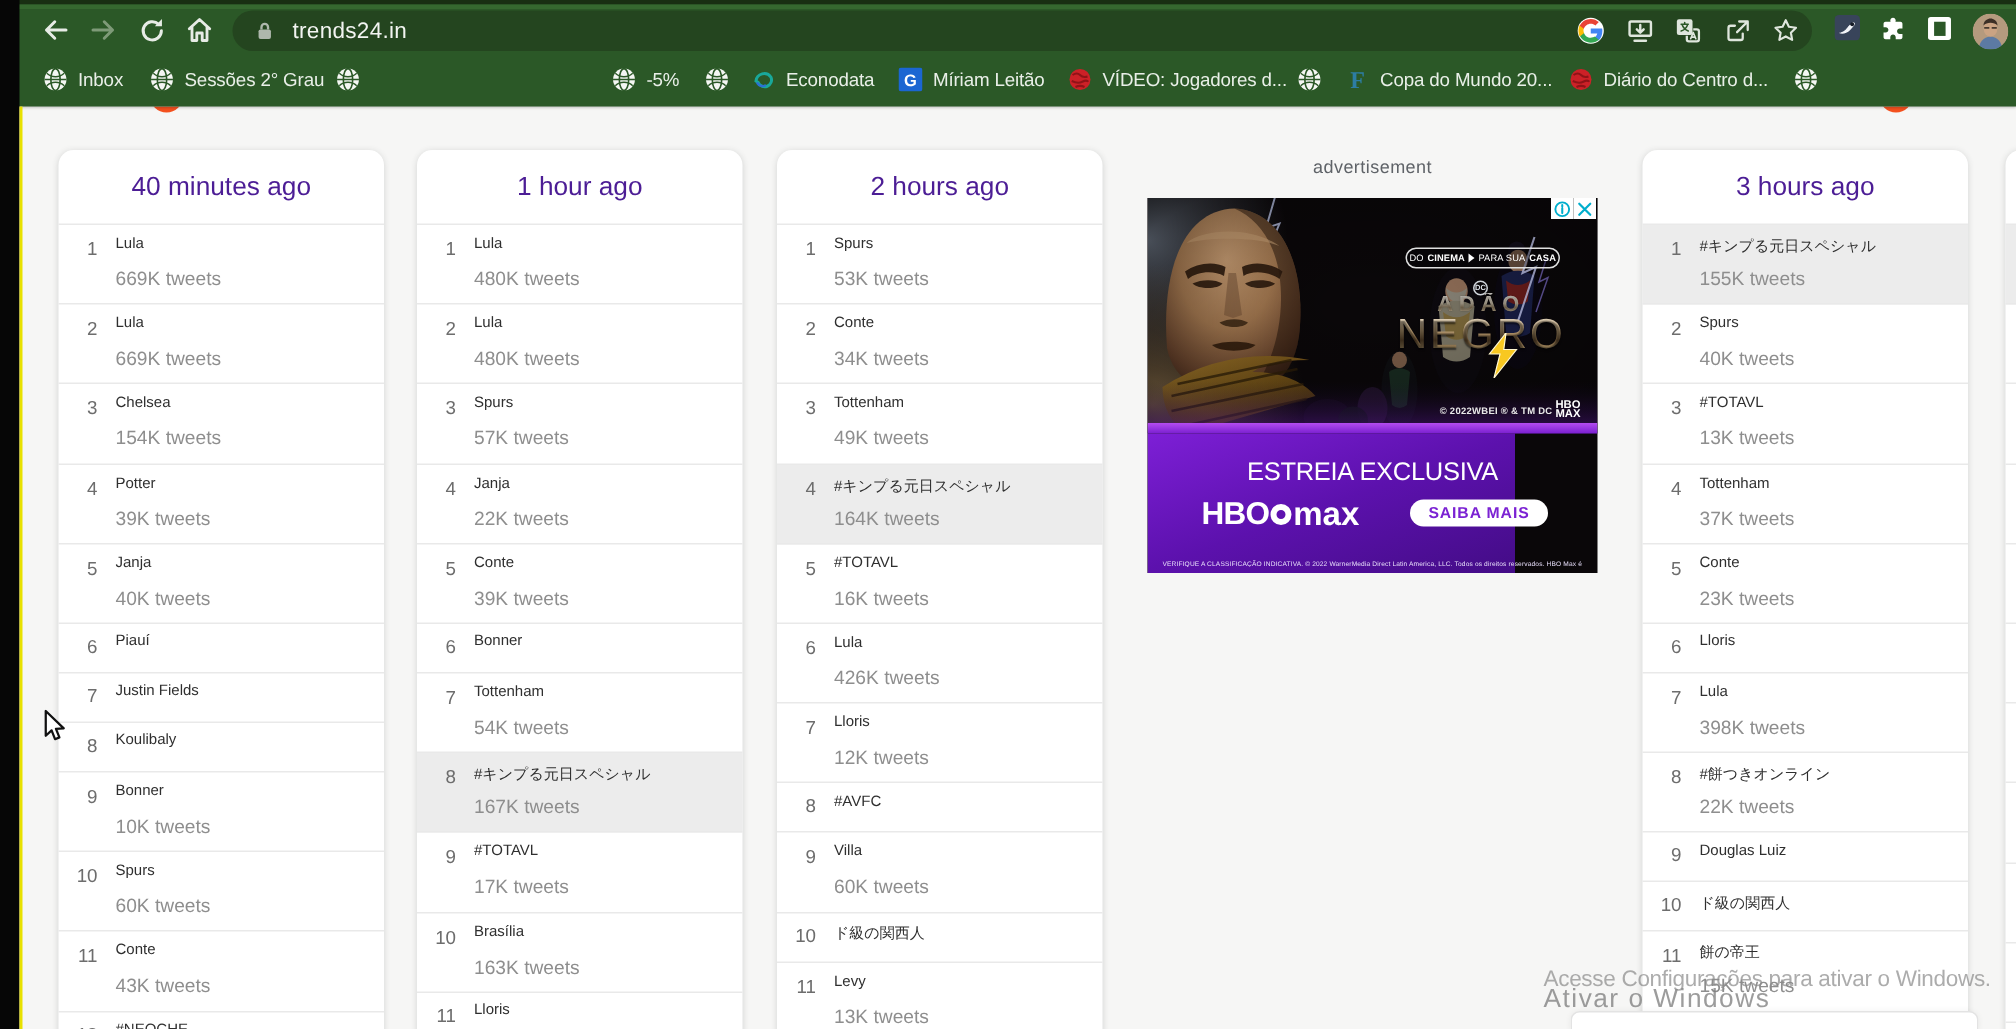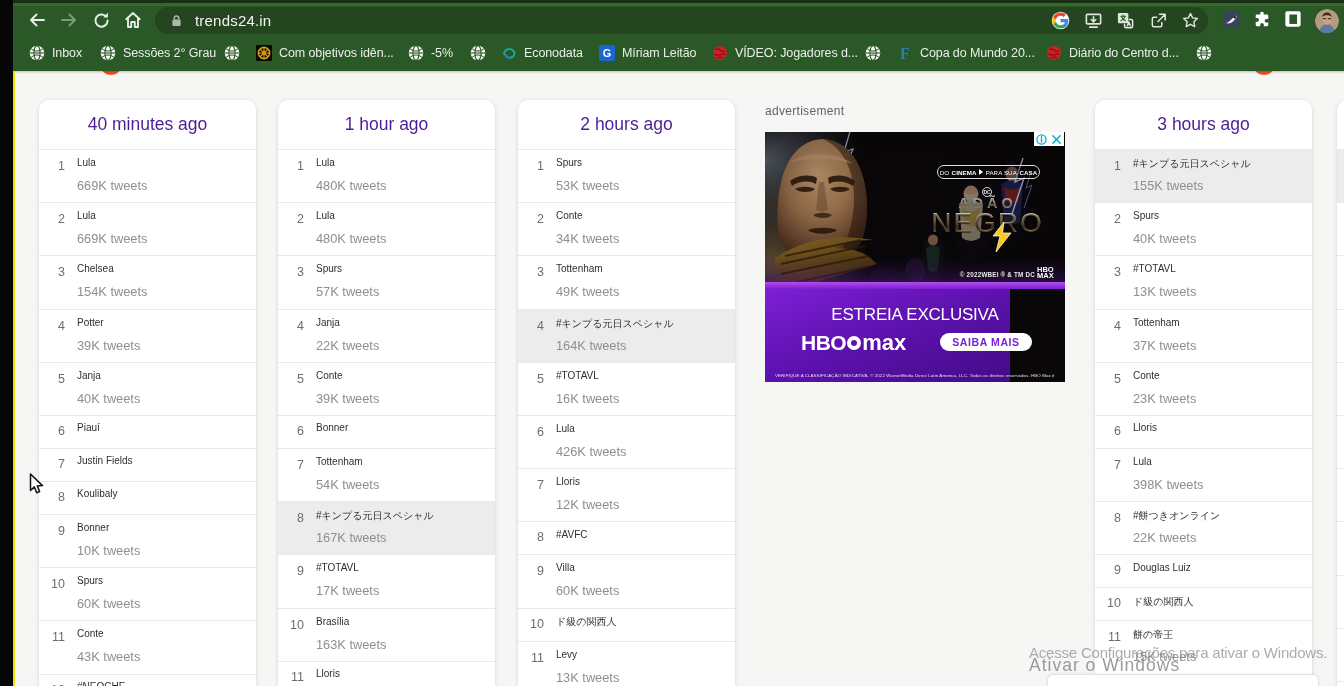--- a/index.html
+++ b/index.html
@@ -58,21 +58,21 @@
   .trow.short{height:33px;}
   .trow.hl{background:var(--highlight);}
   .trow .rank{position:absolute;left:0;top:9px;width:26px;text-align:right;font-size:12.5px;color:var(--rank-col);}
   .trow.short .rank{top:8px;}
   .trow .tname{position:absolute;left:38px;top:7px;right:6px;font-size:10px;color:var(--title-col);white-space:nowrap;overflow:hidden;}
   .trow.short .tname{top:6.5px;}
   .trow .tcount{position:absolute;left:38px;top:28px;font-size:12.8px;color:var(--sub-col);white-space:nowrap;}
 
   
   .ad-slot{position:absolute;left:750px;top:33px;width:300px;z-index:3;}
-  .ad-label{font-size:12px;color:#5f6368;letter-spacing:.3px;margin-bottom:14px;}
+  .ad-label{text-align:center;font-size:12px;color:#5f6368;letter-spacing:.3px;margin-bottom:14px;}
   .ad-box{position:relative;width:300px;height:250px;margin-top:9px;overflow:hidden;background:#0a0709;}
   .ad-img{position:absolute;left:0;top:0;width:300px;height:157px;}
   .ad-badges{position:absolute;right:1px;top:0;display:flex;z-index:5;}
   .ad-badge{width:15px;height:14px;background:#fff;display:flex;align-items:center;justify-content:center;}
   .ad-pill{position:absolute;left:172px;top:33px;width:103px;height:14px;border:1px solid #dfdfdf;border-radius:8px;display:flex;align-items:center;justify-content:center;gap:2.5px;color:#fff;font-size:6.2px;letter-spacing:.1px;white-space:nowrap;z-index:4;background:rgba(5,5,8,.35);}
   .ad-pill b{font-weight:bold;}
   .ad-pill .tri{width:0;height:0;border-left:4px solid #fff;border-top:3px solid transparent;border-bottom:3px solid transparent;}
   .dc-logo{position:absolute;left:217px;top:55px;width:10px;height:10px;border:1px solid #cfd4da;border-radius:50%;color:#dfe4ea;font-size:5px;font-weight:bold;display:flex;align-items:center;justify-content:center;z-index:4;}
   .adao{position:absolute;left:145px;top:63px;width:155px;text-align:center;z-index:4;}
   .adao .l1{font-size:14.5px;font-weight:bold;letter-spacing:4px;background:linear-gradient(180deg,#fbf9f5 0%,#d8cbb4 45%,#9a8668 62%,#f0e2c4 100%);-webkit-background-clip:text;background-clip:text;color:transparent;text-shadow:0 0 1px rgba(0,0,0,.35);}
@@ -244,31 +244,20 @@
       </div>
       <div class="bm-item" style="left: 211px;">
         <span class="bm-icon">
           <svg width="16" height="16" viewBox="0 0 16 16">
             <circle cx="8" cy="8" r="7.3" fill="#f4f6f3"></circle>
             <ellipse cx="8" cy="8" rx="3.1" ry="7.3" fill="none" stroke="#2b5827" stroke-width="1.1"></ellipse>
             <path d="M0.7 8 h14.6" stroke="#2b5827" stroke-width="1.1" fill="none"></path>
             <path d="M2.2 3.8 a8.5 8.5 0 0 0 11.6 0 M2.2 12.2 a8.5 8.5 0 0 1 11.6 0" stroke="#2b5827" stroke-width="1.0" fill="none"></path>
           </svg>
         </span>
-      </div>
-      <div class="bm-item" style="left: 243px;">
-        <span class="bm-icon">
-          <svg width="16" height="16" viewBox="0 0 16 16">
-            <rect width="16" height="16" rx="1" fill="#0a0a05"></rect>
-            <circle cx="8" cy="8" r="5.6" fill="none" stroke="#d99e14" stroke-width="1.6"></circle>
-            <path d="M8 2.4 V13.6 M2.4 8 H13.6 M4 4 L12 12 M12 4 L4 12" stroke="#d99e14" stroke-width="1.1"></path>
-            <circle cx="8" cy="8" r="1.6" fill="#d99e14"></circle>
-          </svg>
-        </span>
-        <span class="bm-label">Com objetivos idên...</span>
       </div>
       <div class="bm-item" style="left: 395px;">
         <span class="bm-icon">
           <svg width="16" height="16" viewBox="0 0 16 16">
             <circle cx="8" cy="8" r="7.3" fill="#f4f6f3"></circle>
             <ellipse cx="8" cy="8" rx="3.1" ry="7.3" fill="none" stroke="#2b5827" stroke-width="1.1"></ellipse>
             <path d="M0.7 8 h14.6" stroke="#2b5827" stroke-width="1.1" fill="none"></path>
             <path d="M2.2 3.8 a8.5 8.5 0 0 0 11.6 0 M2.2 12.2 a8.5 8.5 0 0 1 11.6 0" stroke="#2b5827" stroke-width="1.0" fill="none"></path>
           </svg>
         </span>

